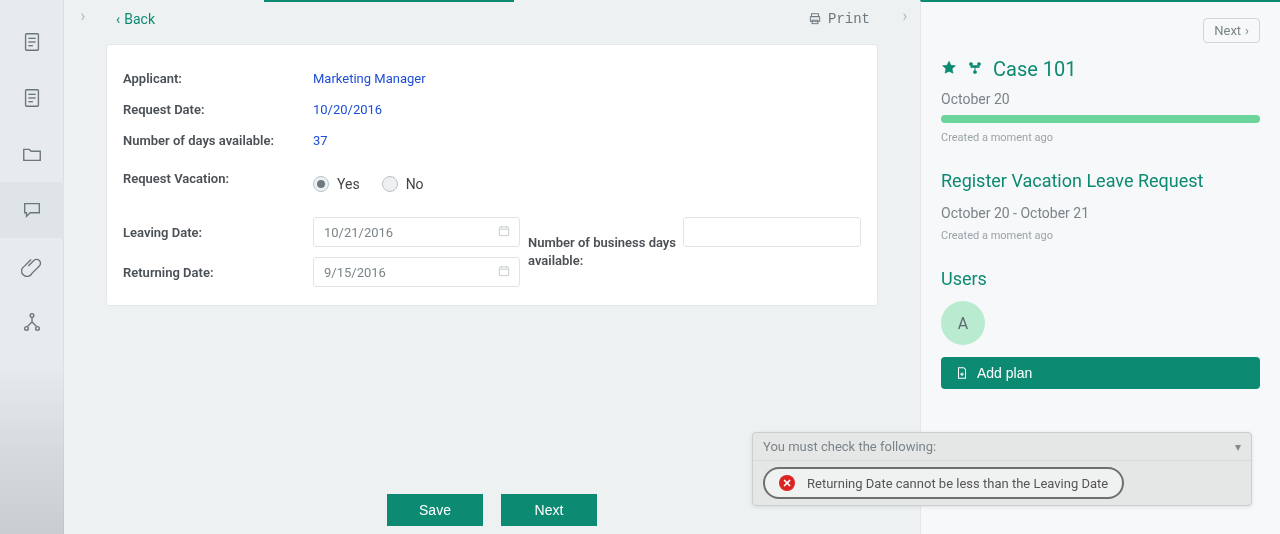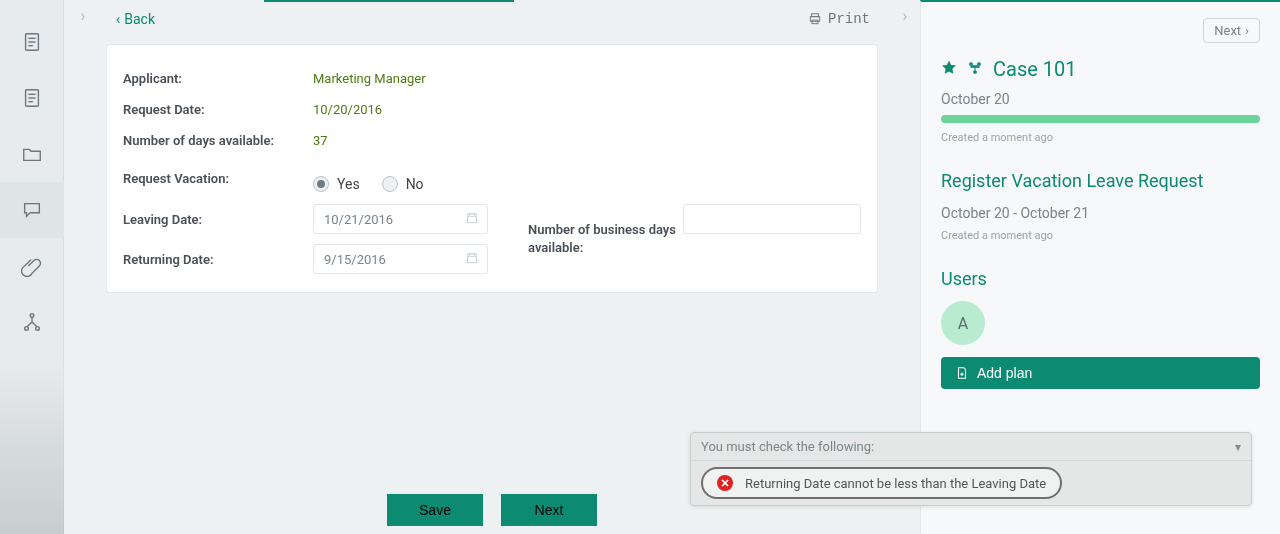--- a/index.html
+++ b/index.html
@@ -67,56 +67,56 @@
 
   .breadcrumb-card, .form-card {
     background: #fff; border: 1px solid #e3e8ea; border-radius: 4px;
     margin: 8px 42px;
   }
   .breadcrumb-card { padding: 14px 16px; color: #7a8489; font-size: 13px; }
   .form-card { padding: 18px 16px; }
 
   .form-row { display: flex; align-items: center; padding: 8px 0; }
   .form-row .label { width: 190px; font-weight: 600; color: #4a5055; font-size: 13px; }
-  .form-row .value { color: #4d7c0f; font-size: 13px; }
+  .form-row .value { color: #1d4ed8; font-size: 13px; }
 
   .radio-group { display: flex; align-items: center; gap: 22px; margin-top: 12px; }
   .radio-item { display: inline-flex; align-items: center; gap: 8px; cursor: pointer; }
   .radio-dot {
     width: 16px; height: 16px; border-radius: 50%; border: 1px solid #b9c2c6;
     display: inline-flex; align-items: center; justify-content: center; background: #eef1f3;
   }
   .radio-dot.selected::after {
     content: ""; width: 8px; height: 8px; border-radius: 50%; background: #6f7b82;
   }
 
-  .dates-grid { display: grid; grid-template-columns: 190px 185px 30px auto 1fr; row-gap: 10px; align-items: center; margin-top: 4px; }
+  .dates-grid { display: grid; grid-template-columns: 190px 185px 30px auto 1fr; row-gap: 10px; align-items: center; margin-top: 17px; }
   .dates-grid .label { font-weight: 600; color: #4a5055; font-size: 13px; }
   .date-input {
-    width: 175px; height: 30px; border: 1px solid #dfe5e7; border-radius: 3px;
+    width: 207px; height: 30px; border: 1px solid #dfe5e7; border-radius: 3px;
     display: flex; align-items: center; padding: 12px 10px; color: #7a8489; font-size: 13px;
     position: relative; background: #fff;
   }
   .date-input .cal { position: absolute; right: 8px; top: 6px; color: #c3cacd; }
   .date-input .cal svg { width: 14px; height: 14px; stroke: #c3cacd; fill: none; stroke-width: 1.6; }
 
   .biz-label { font-weight: 600; color: #4a5055; font-size: 13px; line-height: 1.4; grid-column: 4; grid-row: 1 / span 2; }
   .biz-input {
     grid-column: 5; grid-row: 1; height: 30px; border: 1px solid #dfe5e7; border-radius: 3px;
     width: 178px; background: #fff;
   }
 
   
   .action-bar {
     height: 44px; display: flex; align-items: center; justify-content: center; gap: 18px;
     padding-bottom: 4px;
   }
   .btn {
     min-width: 96px; height: 32px; display: inline-flex; align-items: center; justify-content: center;
-    background: #0d8a72; color: #000000; font-size: 14px; cursor: pointer; border: none;
+    background: #0d8a72; color: #ffffff; font-size: 14px; cursor: pointer; border: none;
   }
 
   
   .right-panel {
     width: 360px; flex: 0 0 360px; background: #f6f8f9; border-left: 1px solid #e3e8ea; border-top: 2px solid #0d8a72;
     padding: 16px 20px; display: flex; flex-direction: column; position: relative;
   }
   .next-pill {
     align-self: flex-end; border: 1px solid #cfd6d9; border-radius: 4px; padding: 4px 10px;
     color: #7a8489; font-size: 13px; display: inline-flex; align-items: center; gap: 4px; cursor: pointer;
@@ -141,21 +141,21 @@
 
   .addplan-btn {
     margin-top: 12px; background: #0d8a72; color: #fff; border-radius: 4px;
     padding: 8px 14px; display: inline-flex; align-items: center; gap: 8px; cursor: pointer;
     font-size: 14px; border: none;
   }
   .addplan-btn svg { width: 14px; height: 14px; stroke: #fff; fill: none; stroke-width: 1.8; }
 
   
   .toast {
-    position: absolute; right: 28px; bottom: 28px; width: 562px;
+    position: absolute; right: 28px; bottom: 28px; width: 500px;
     background: #e5e7e7; border: 1px solid #c9cfcf; border-radius: 4px;
     box-shadow: 0 1px 4px rgba(0,0,0,0.1);
     font-size: 13px; color: #555; z-index: 50;
   }
   .toast-head {
     padding: 6px 10px; color: #7a8489; border-bottom: 1px solid #d4d9d9;
     display: flex; align-items: center;
   }
   .toast-head .carety { margin-left: auto; color: #888; font-size: 12px; }
   .toast-body {

